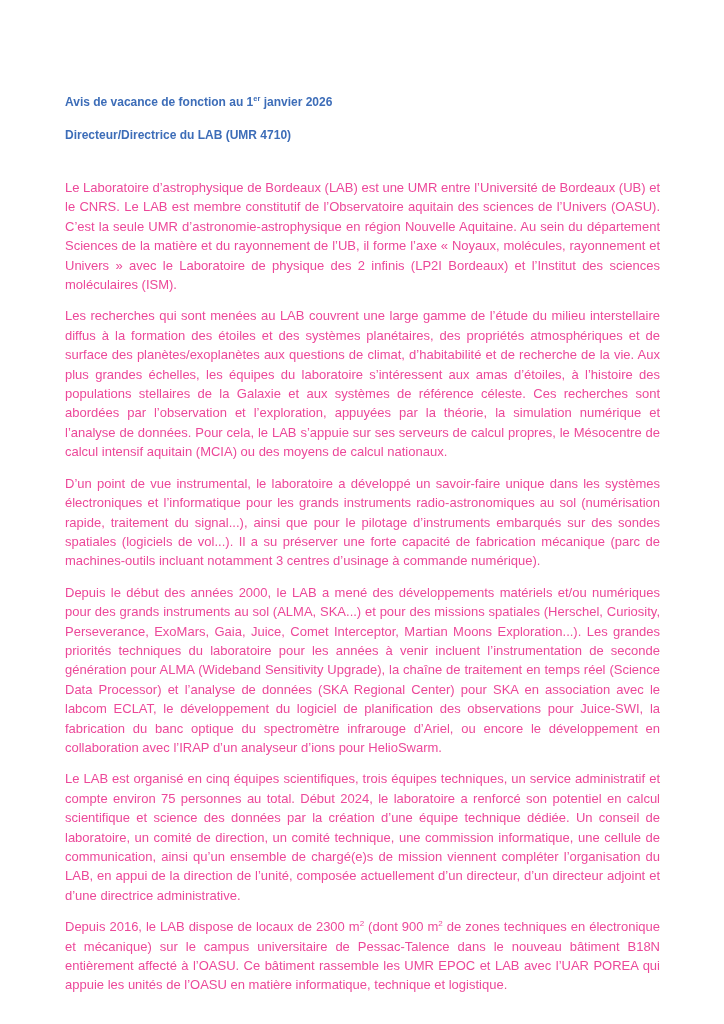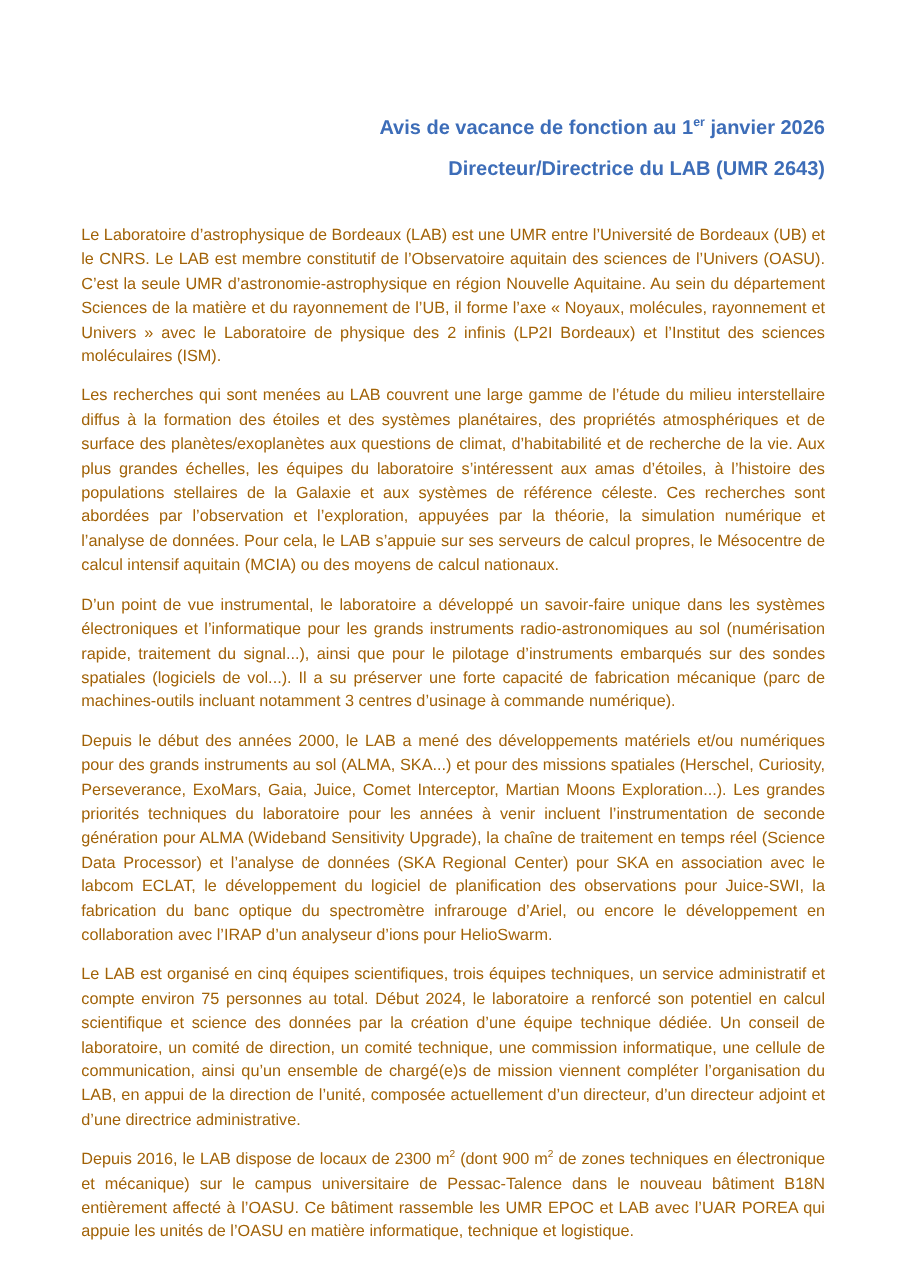--- a/index.html
+++ b/index.html
@@ -15,51 +15,51 @@
     overflow: hidden;
     font-family: "Liberation Sans", "DejaVu Sans", sans-serif;
     box-sizing: border-box;
   }
   .content {
     box-sizing: border-box;
     padding: 86px 64px 0 65px;
   }
   .doc-title {
     margin: 0 0 26px 0;
-    text-align: right;
+    text-align: left;
     font-weight: bold;
-    font-size: 16px;
+    font-size: 12px;
     line-height: 33px;
   }
   .title-line {
     white-space: nowrap;
   }
   .body-text p {
     margin: 0 0 12px 0;
     font-size: 13px;
     line-height: 19.4px;
     text-align: justify;
-    color: #a16207;
+    color: #ec4899;
   }
   .italic {
   }
   sup {
     font-size: 0.62em;
     line-height: 0;
     vertical-align: super;
   }
 </style>
 </head>
 <body>
 
 <div class="page">
   <div class="content">
     <h1 class="doc-title" style="color: rgb(61, 109, 184);">
       <div class="title-line"><span>Avis de vacance de fonction au 1</span><sup>er</sup><span> janvier 2026</span></div>
-      <div class="title-line"><span>Directeur/Directrice du LAB (UMR 2643)</span></div>
+      <div class="title-line"><span>Directeur/Directrice du LAB (UMR 4710)</span></div>
     </h1>
     <div class="body-text">
         <p><span>Le Laboratoire d’astrophysique de Bordeaux (LAB) est une UMR entre l’Université de Bordeaux (UB) et le CNRS. Le LAB est membre constitutif de l’Observatoire aquitain des sciences de l’Univers (OASU). C’est la seule UMR d’astronomie-astrophysique en région Nouvelle Aquitaine. Au sein du département Sciences de la matière et du rayonnement de l’UB, il forme l’axe « Noyaux, molécules, rayonnement et Univers » avec le Laboratoire de physique des 2 infinis (LP2I Bordeaux) et l’Institut des sciences moléculaires (ISM).</span></p>
         <p><span>Les recherches qui sont menées au LAB couvrent une large gamme de l’étude du milieu interstellaire diffus à la formation des étoiles et des systèmes planétaires, des propriétés atmosphériques et de surface des planètes/exoplanètes aux questions de climat, d’habitabilité et de recherche de la vie. Aux plus grandes échelles, les équipes du laboratoire s’intéressent aux amas d’étoiles, à l’histoire des populations stellaires de la Galaxie et aux systèmes de référence céleste. Ces recherches sont abordées par l’observation et l’exploration, appuyées par la théorie, la simulation numérique et l’analyse de données. Pour cela, le LAB s’appuie sur ses serveurs de calcul propres, le Mésocentre de calcul intensif aquitain (MCIA) ou des moyens de calcul nationaux.</span></p>
         <p><span>D’un point de vue instrumental, le laboratoire a développé un savoir-faire unique dans les systèmes électroniques et l’informatique pour les grands instruments radio-astronomiques au sol (numérisation rapide, traitement du signal...), ainsi que pour le pilotage d’instruments embarqués sur des sondes spatiales (logiciels de vol...). Il a su préserver une forte capacité de fabrication mécanique (parc de machines-outils incluant notamment 3 centres d’usinage à commande numérique).</span></p>
         <p><span>Depuis le début des années 2000, le LAB a mené des développements matériels et/ou numériques pour des grands instruments au sol (ALMA, SKA...) et pour des missions spatiales (Herschel, Curiosity, Perseverance, ExoMars, Gaia, Juice, Comet Interceptor, Martian Moons Exploration...). Les grandes priorités techniques du laboratoire pour les années à venir incluent l’instrumentation de seconde génération pour ALMA (</span><span class="italic">Wideband Sensitivity Upgrade</span><span>), la chaîne de traitement en temps réel (</span><span class="italic">Science Data Processor</span><span>) et l’analyse de données (</span><span class="italic">SKA Regional Center</span><span>) pour SKA en association avec le labcom ECLAT, le développement du logiciel de planification des observations pour Juice-SWI, la fabrication du banc optique du spectromètre infrarouge d’Ariel, ou encore le développement en collaboration avec l’IRAP d’un analyseur d’ions pour HelioSwarm.</span></p>
         <p><span>Le LAB est organisé en cinq équipes scientifiques, trois équipes techniques, un service administratif et compte environ 75 personnes au total. Début 2024, le laboratoire a renforcé son potentiel en calcul scientifique et science des données par la création d’une équipe technique dédiée. Un conseil de laboratoire, un comité de direction, un comité technique, une commission informatique, une cellule de communication, ainsi qu’un ensemble de chargé(e)s de mission viennent compléter l’organisation du LAB, en appui de la direction de l’unité, composée actuellement d’un directeur, d’un directeur adjoint et d’une directrice administrative.</span></p>
         <p><span>Depuis 2016, le LAB dispose de locaux de 2300 m</span><sup>2</sup><span> (dont 900 m</span><sup>2</sup><span> de zones techniques en électronique et mécanique) sur le campus universitaire de Pessac-Talence dans le nouveau bâtiment B18N entièrement affecté à l’OASU. Ce bâtiment rassemble les UMR EPOC et LAB avec l’UAR POREA qui appuie les unités de l’OASU en matière informatique, technique et logistique.</span></p>
       </div>
   </div>

